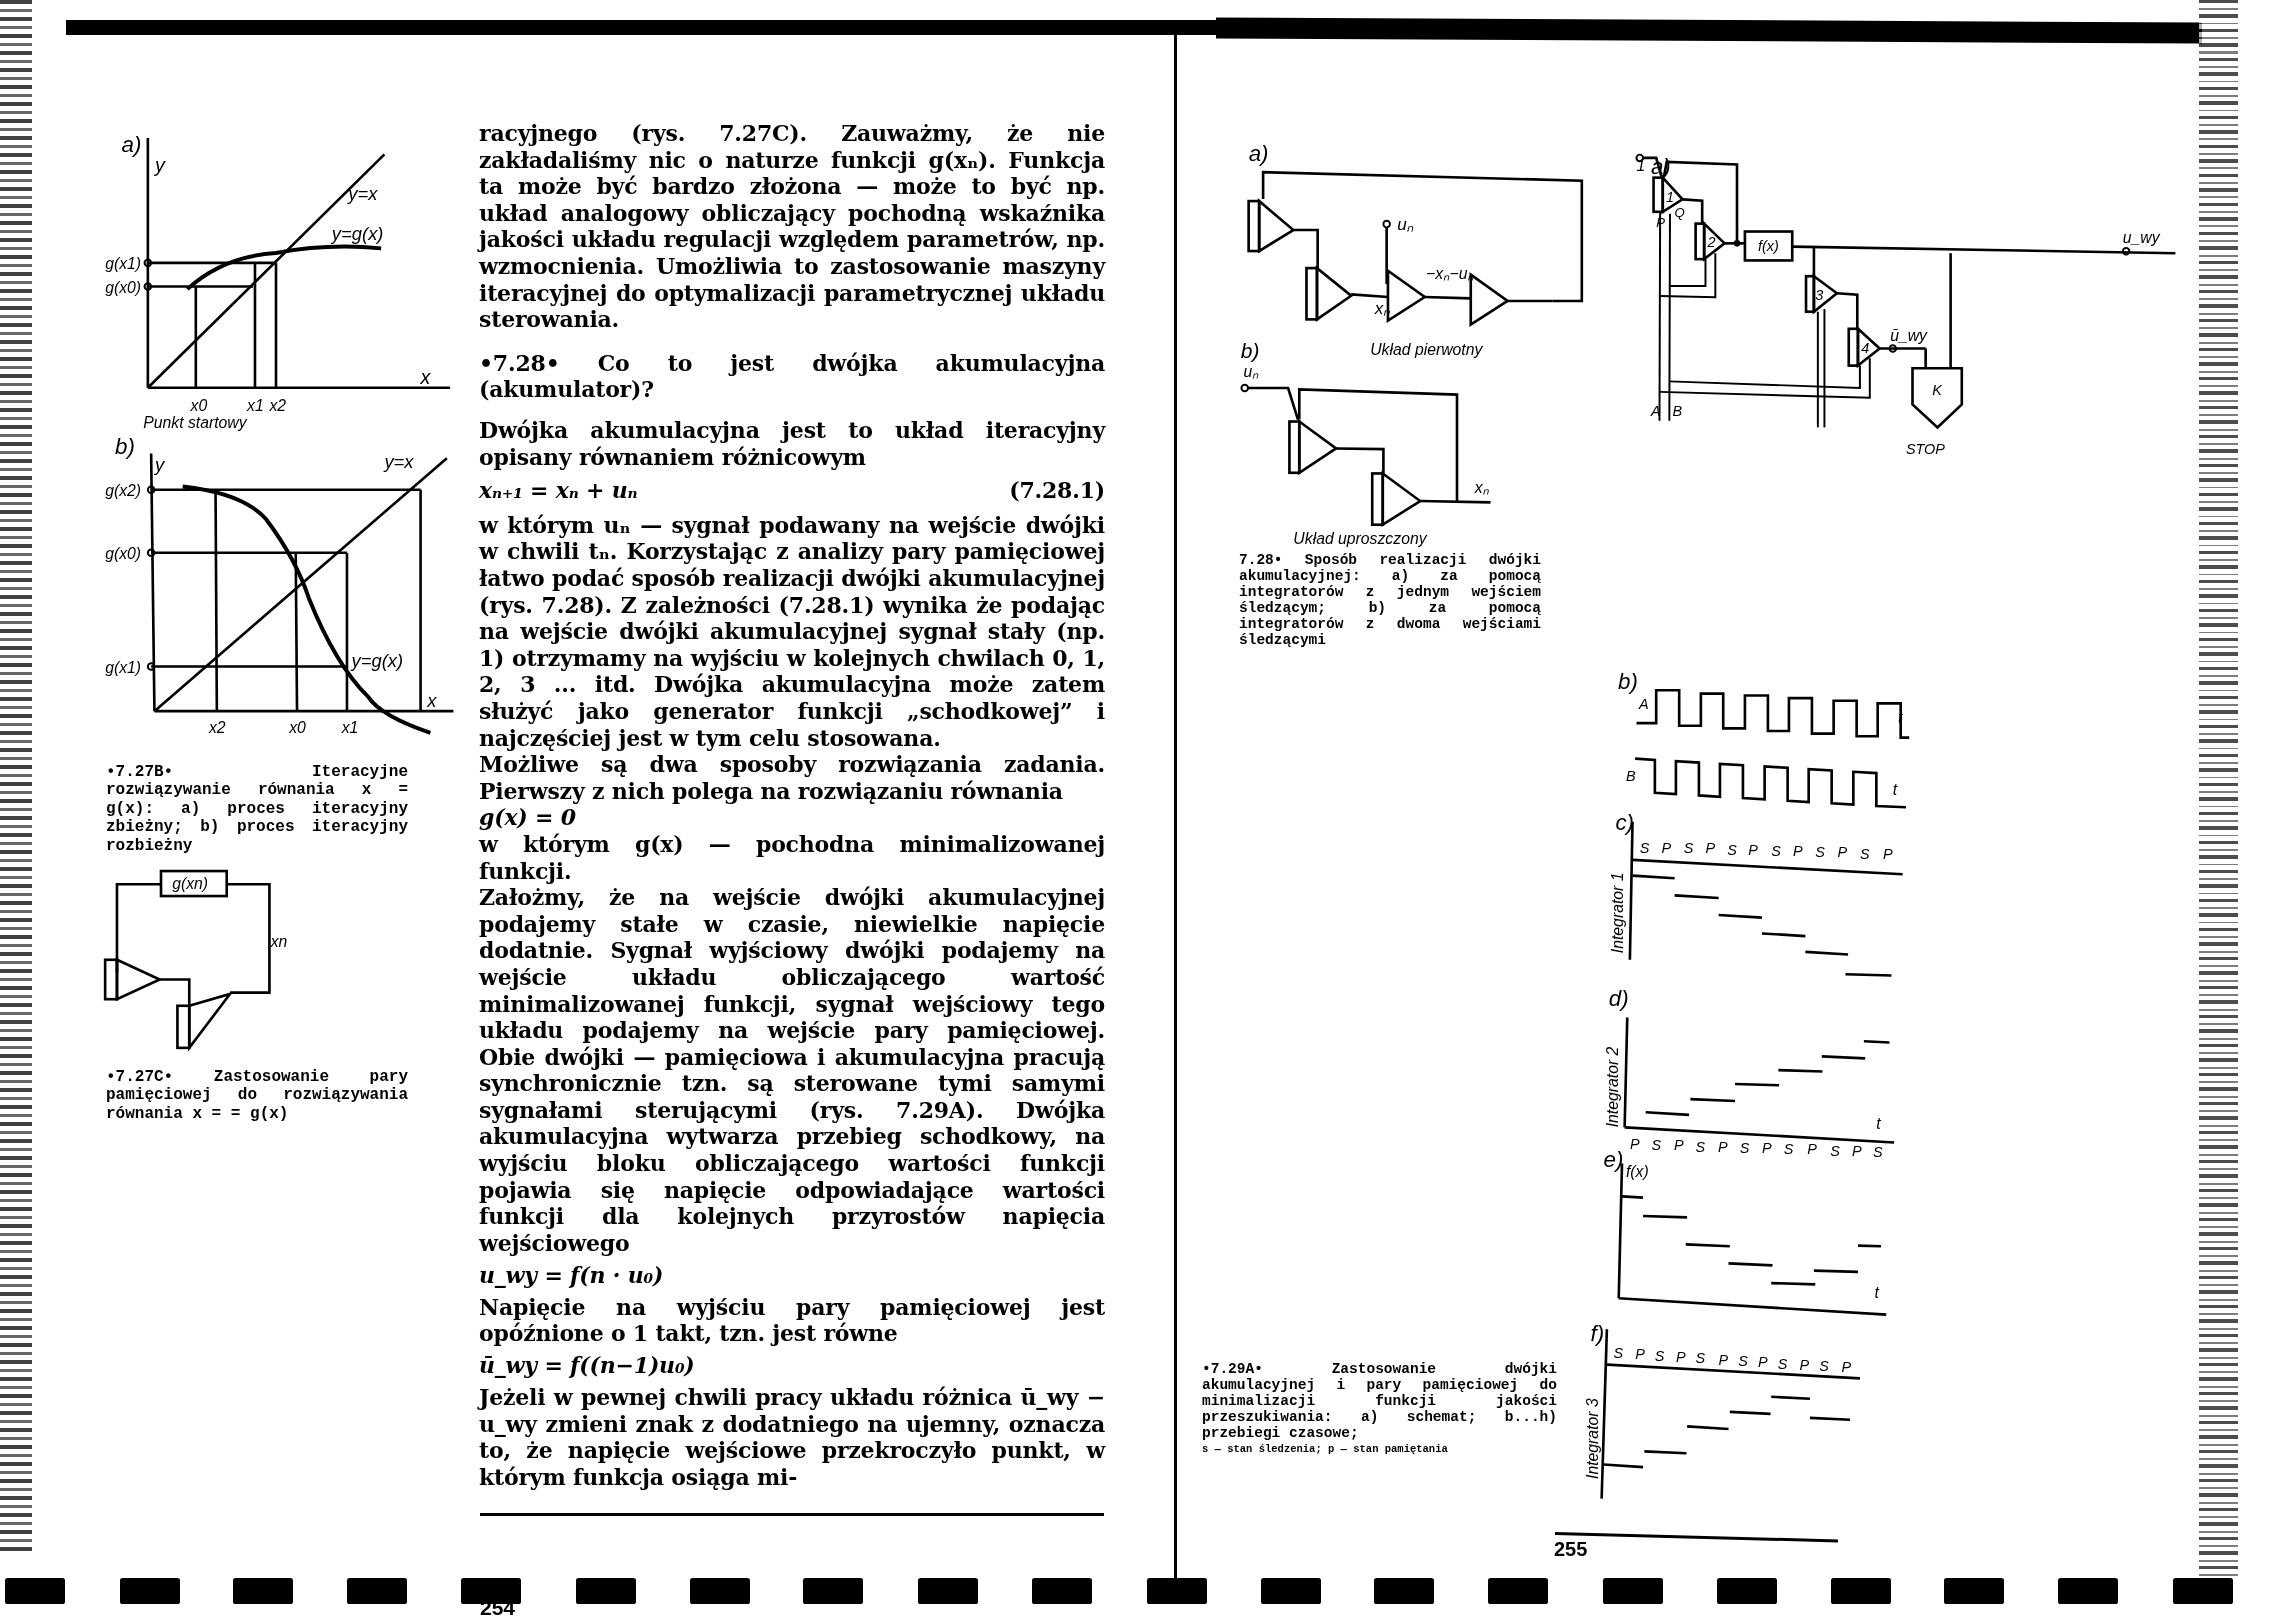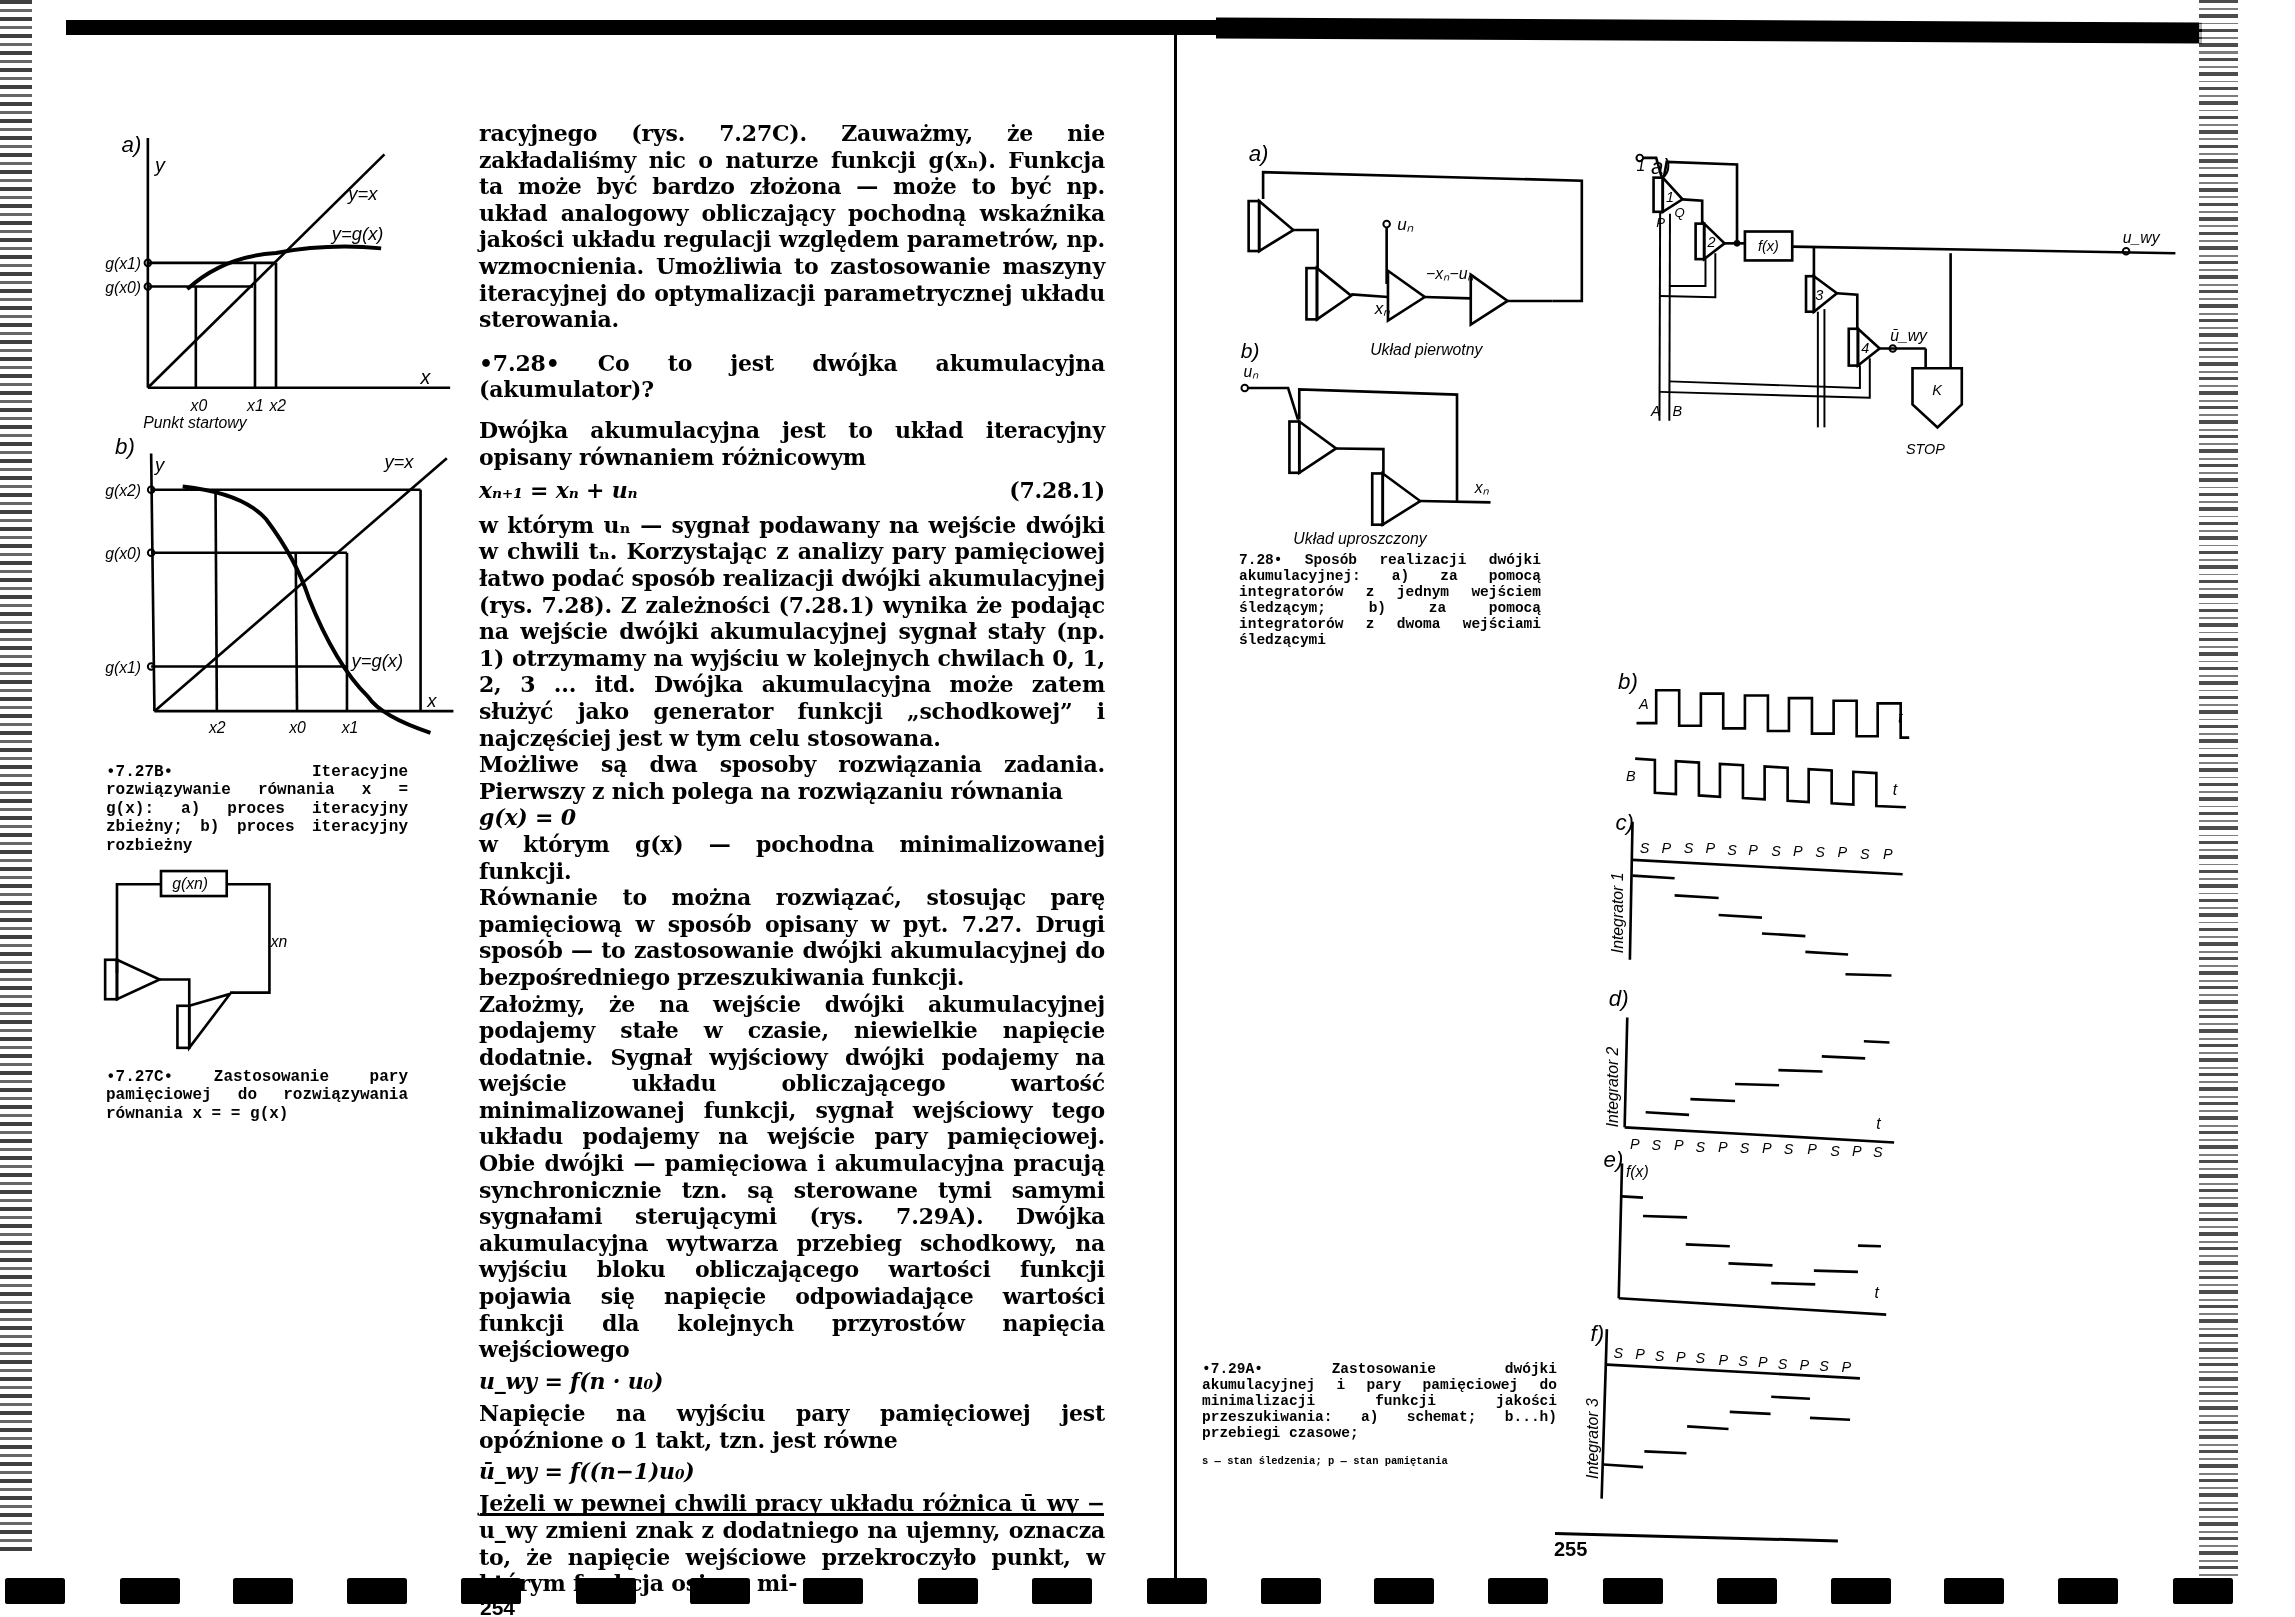--- a/index.html
+++ b/index.html
@@ -127,21 +127,20 @@
   <p class="heading">•7.28• Co to jest dwójka akumulacyjna (akumulator)?</p>
   <p>Dwójka akumulacyjna jest to układ iteracyjny opisany równaniem różnicowym</p>
   <div class="eq">
     <span>xₙ₊₁ = xₙ + uₙ</span>
     <span class="num">(7.28.1)</span>
   </div>
   <p>w którym uₙ — sygnał podawany na wejście dwójki w chwili tₙ. Korzystając z analizy pary pamięciowej łatwo podać sposób realizacji dwójki akumulacyjnej (rys. 7.28). Z zależności (7.28.1) wynika że podając na wejście dwójki akumulacyjnej sygnał stały (np. 1) otrzymamy na wyjściu w kolejnych chwilach 0, 1, 2, 3 ... itd. Dwójka akumulacyjna może zatem służyć jako generator funkcji „schodkowej” i najczęściej jest w tym celu stosowana.</p>
   <p>Możliwe są dwa sposoby rozwiązania zadania. Pierwszy z nich polega na rozwiązaniu równania</p>
   <p class="formula" style="margin:0">g(x) = 0</p>
   <p>w którym g(x) — pochodna minimalizowanej funkcji.</p>
-  <p>Równanie to można rozwiązać, stosując parę pamięciową w sposób opisany w pyt. 7.27. Drugi sposób — to zastosowanie dwójki akumulacyjnej do bezpośredniego przeszukiwania funkcji.</p>
   <p>Założmy, że na wejście dwójki akumulacyjnej podajemy stałe w czasie, niewielkie napięcie dodatnie. Sygnał wyjściowy dwójki podajemy na wejście układu obliczającego wartość minimalizowanej funkcji, sygnał wejściowy tego układu podajemy na wejście pary pamięciowej. Obie dwójki — pamięciowa i akumulacyjna pracują synchronicznie tzn. są sterowane tymi samymi sygnałami sterującymi (rys. 7.29A). Dwójka akumulacyjna wytwarza przebieg schodkowy, na wyjściu bloku obliczającego wartości funkcji pojawia się napięcie odpowiadające wartości funkcji dla kolejnych przyrostów napięcia wejściowego</p>
   <p class="formula">u_wy = f(n · u₀)</p>
   <p>Napięcie na wyjściu pary pamięciowej jest opóźnione o 1 takt, tzn. jest równe</p>
   <p class="formula">ū_wy = f((n−1)u₀)</p>
   <p>Jeżeli w pewnej chwili pracy układu różnica ū_wy − u_wy zmieni znak z dodatniego na ujemny, oznacza to, że napięcie wejściowe przekroczyło punkt, w którym funkcja osiąga mi-</p>
 </div>
 
 <div class="rule" style="left:480px;top:1513px;width:624px"></div>
 <div class="pagenum" style="left:480px;top:1596px">254</div>
 
@@ -338,21 +337,21 @@
   <line x1="2440" y1="2228" x2="2500" y2="2232"></line>
   <line x1="2502" y1="2208" x2="2566" y2="2211"></line>
   <line x1="2567" y1="2170" x2="2630" y2="2174"></line>
   <line x1="2632" y1="2148" x2="2694" y2="2151"></line>
   <line x1="2695" y1="2125" x2="2754" y2="2128"></line>
   <line x1="2754" y1="2157" x2="2815" y2="2160"></line>
 </svg>
 
 <div class="caption" style="left:1202px;top:1361px;width:355px;font-size:14.5px;line-height:16px">
   <div>•7.29A• Zastosowanie dwójki akumulacyjnej i pary pamięciowej do minimalizacji funkcji jakości przeszukiwania: a) schemat; b...h) przebiegi czasowe;</div>
-  <div style="font-size:10.5px;margin-top:12px">s — stan śledzenia; p — stan pamiętania</div>
+  <div style="font-size:10.5px;margin-top:0">s — stan śledzenia; p — stan pamiętania</div>
 </div>
 
 <div class="rule" style="left:1555px;top:1532px;width:283px;transform:rotate(1.5deg);transform-origin:left"></div>
 <div class="pagenum" style="left:1554px;top:1538px;font-size:20px">255</div>
 
 <div>
   <div class="sprocket" style="left:5.3px"></div>
   <div class="sprocket" style="left:120px"></div>
   <div class="sprocket" style="left:233px"></div>
   <div class="sprocket" style="left:347px"></div>

